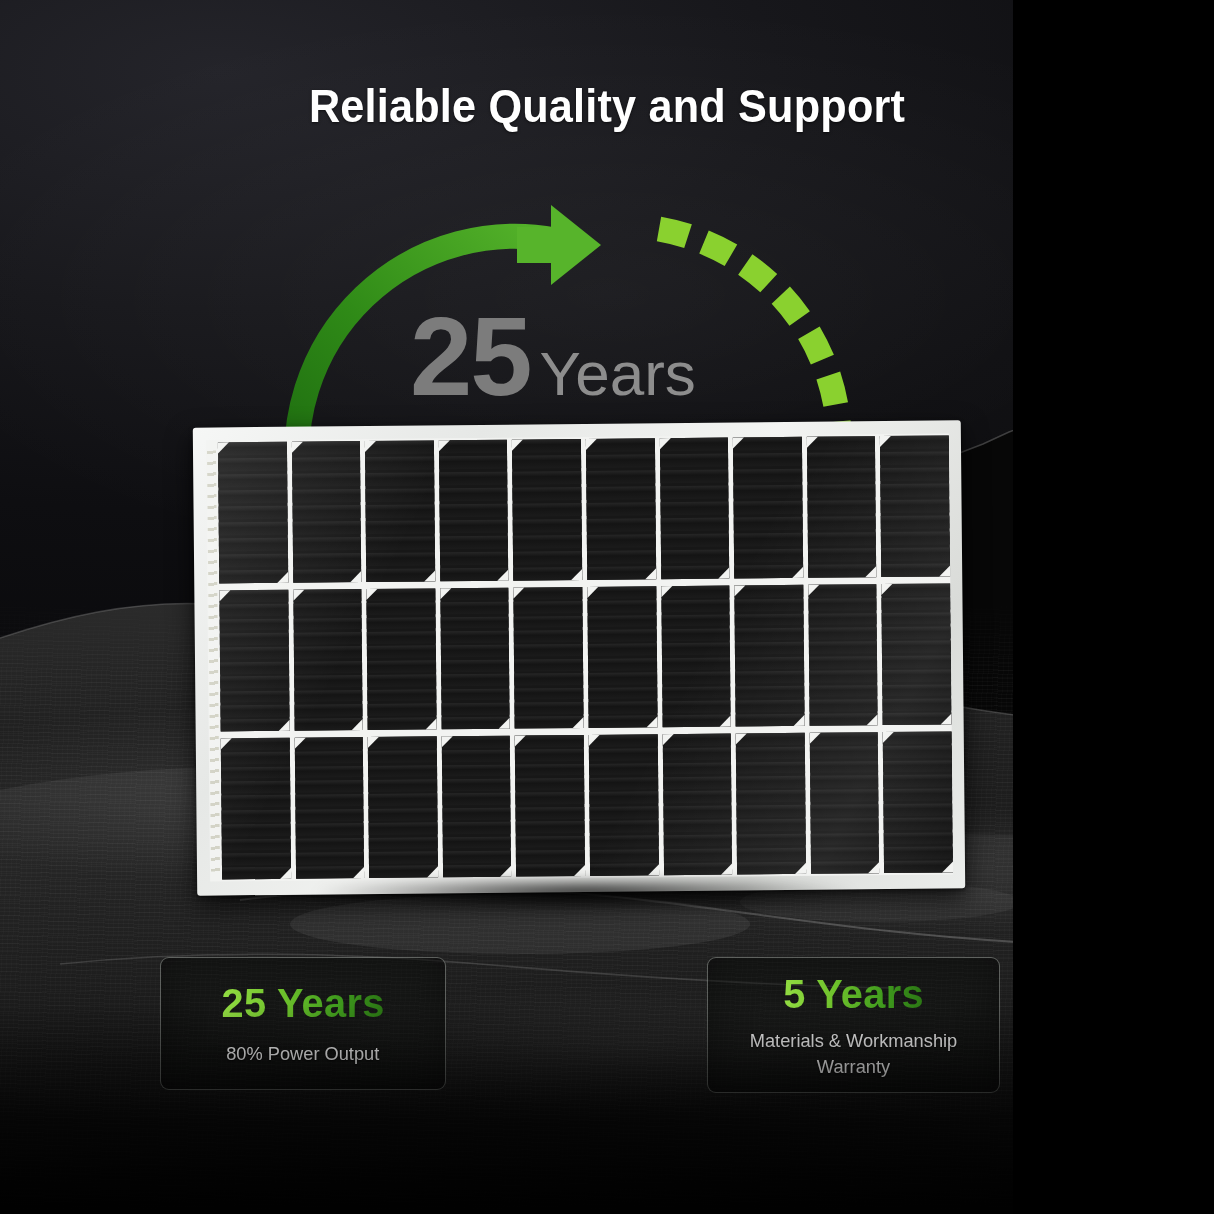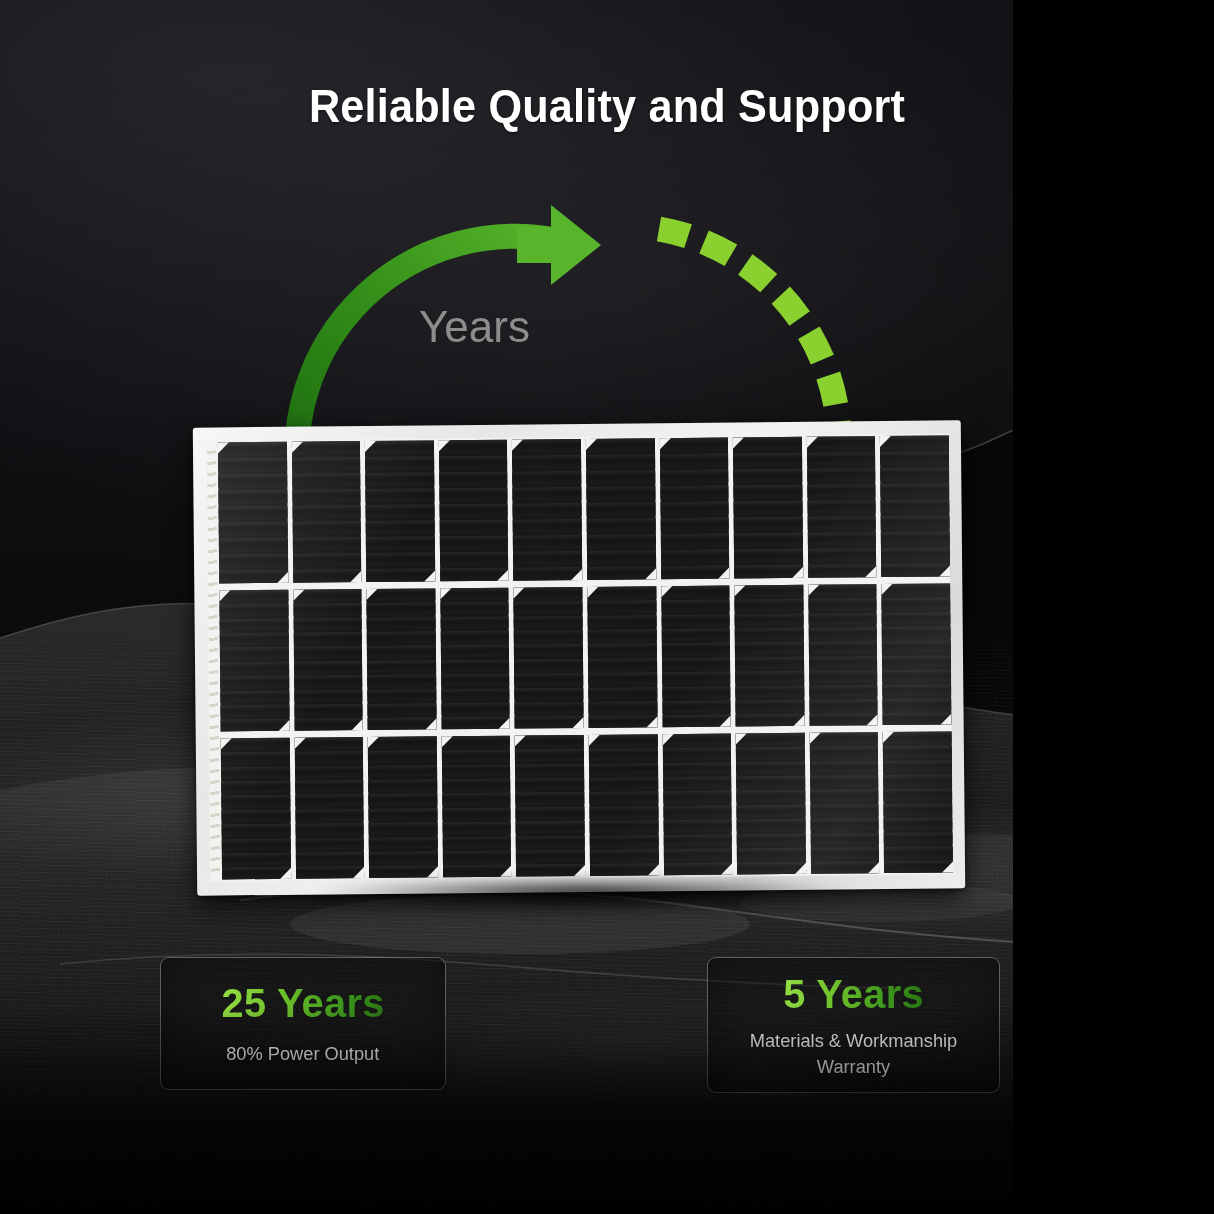--- a/index.html
+++ b/index.html
@@ -89,21 +89,21 @@
     position:absolute; left:410px; top:305px;
     display:flex; align-items:baseline;
     pointer-events:none;
   }
   .arc-25 {
     font-size:112px; font-weight:bold; color:#7c7c7c;
     line-height:.92; letter-spacing:-2px;
     font-family:"Liberation Sans", sans-serif;
   }
   .arc-years {
-    font-size:44px; font-weight:normal; color:#8d8d8d;
+    font-size:62px; font-weight:normal; color:#8d8d8d;
     margin-left:9px; line-height:1;
     font-family:"Liberation Sans", sans-serif;
   }
 
   
   .panel {
     position:absolute; left:195px; top:424px; width:768px; height:468px;
     transform:rotate(-0.55deg);
   }
   .panel-frame{
@@ -259,20 +259,21 @@
 
       <path id="solid-arc" d="M 44 300 A 218 218 0 0 1 300 55" fill="none" stroke="url(#solidArc)" stroke-width="25" stroke-linecap="butt"></path>
 
       <path id="arc-arrow" d="M 296 20 L 346 60 L 296 100 L 296 78 L 262 78 L 262 42 L 296 42 Z" fill="#57b42b"></path>
 
       <path id="dashed-arc" d="M 404 44 A 218 218 0 0 1 582 290" fill="none" stroke="#8ad12f" stroke-width="25" stroke-dasharray="30 17" stroke-linecap="butt"></path>
     </svg>
   </div>
 
   <div class="arc-label">
+    <span class="arc-25">25</span>
     <span class="arc-years">Years</span>
   </div>
 
   <div class="panel-shadow"></div>
   <div class="panel">
     <div class="panel-frame">
       <div class="panel-inner">
         <div class="panel-barcode"></div>
         <div class="panel-glass" id="panel-glass">
             <div class="cell-band">

